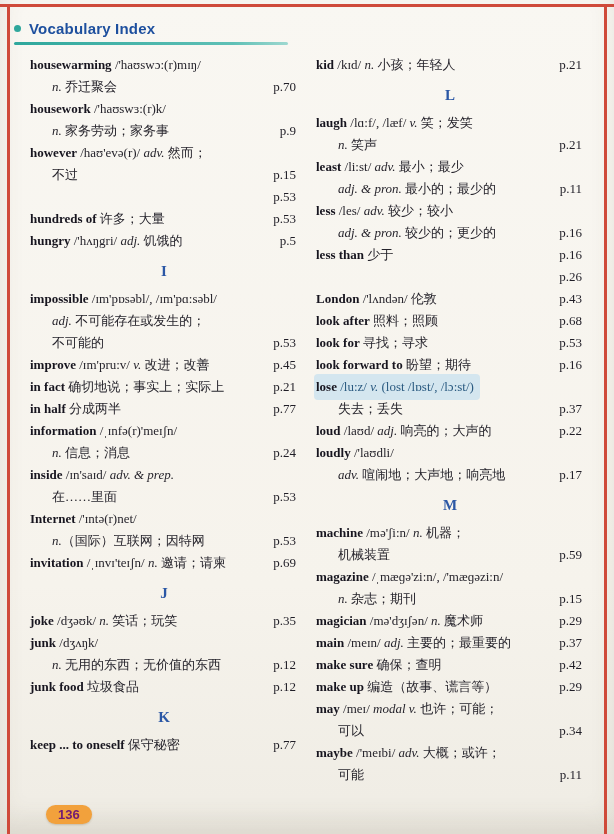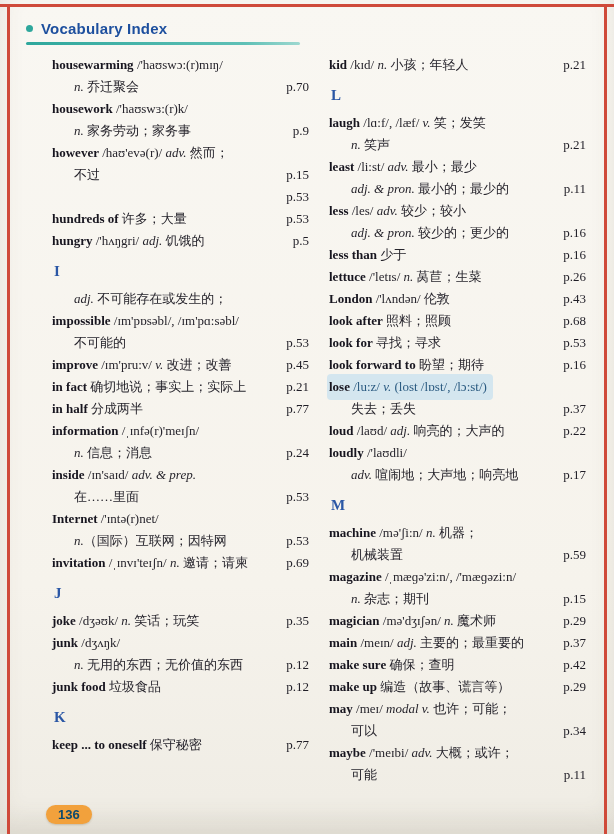--- a/index.html
+++ b/index.html
@@ -10,38 +10,38 @@
   }
   .page {
     position:relative; width:614px; height:834px; overflow:hidden;
     background:linear-gradient(180deg,#f9f7f2 0%, #f6f3ec 70%, #efece4 100%);
     box-shadow:inset 0 -14px 24px rgba(90,80,60,0.12);
   }
   .rule-top { position:absolute; top:4px; left:0; right:0; height:3px; background:#cf4a3a; }
   .rule-left { position:absolute; top:4px; bottom:0; left:7px; width:3px; background:#cf4a3a; }
   .rule-right { position:absolute; top:4px; bottom:0; right:7px; width:3px; background:#cf4a3a; }
 
-  .header { position:absolute; top:20px; left:26px; width:274px; }
+  .header { position:absolute; top:20px; left:14px; width:274px; }
   .header-row { display:flex; align-items:center; }
   .dot {
     width:7px; height:7px; border-radius:50%;
     background:#2ea79c; margin-right:8px; flex:0 0 auto;
   }
   .title {
     color:#1d4f9e; font-weight:bold; font-size:15px;
     font-family:"Liberation Sans", sans-serif; letter-spacing:0.2px;
   }
   .header-rule {
     margin-top:5px; height:3px; border-radius:2px;
     background:linear-gradient(90deg,#2ea79c 0%, #5fc0b6 80%, #9ed8d0 100%);
   }
 
   .columns {
-    position:absolute; top:54px; left:52px; right:28px;
-    display:flex; gap:20px;
+    position:absolute; top:54px; left:30px; right:28px;
+    display:flex; gap:20px;text-align:center;
   }
   .col { width:266px; }
 
   .line {
     display:flex; align-items:baseline;
     font-size:13px; line-height:22px; color:#26242c;
   }
   .line .txt { padding-right:4px; }
   .line .pg { margin-left:auto; font-weight:normal; white-space:nowrap; color:#1f1d26; }
   .line.ind { padding-left:22px; }
@@ -49,21 +49,21 @@
   .s-i { font-style:italic; }
   .txt.hl { background:#d4e6ef; box-shadow:0 0 0 2px #d4e6ef; color:#2a5a80; border-radius:2px; }
 
   .section-letter {
     font-weight:bold; color:#2b57a5; font-size:15px;
     line-height:22px; margin:8px 0 6px 2px;
   }
 
   .page-badge {
     position:absolute; left:46px; bottom:10px;
-    background:#f2a13c; color:#0c4a6e;
+    background:#f2a13c; color:#701a75;
     font-family:"Liberation Sans", sans-serif;
     font-weight:bold; font-size:13px;
     padding:2px 12px; border-radius:12px;
     box-shadow:0 1px 2px rgba(120,80,20,0.25);
   }
 </style>
 </head>
 <body>
 
 <div class="page">
@@ -120,25 +120,25 @@
           </div>
         </div>
         <div class="entry">
           <div class="line">
             <span class="txt"><span class="s-b">hungry</span><span class="s-n"> /'hʌŋgri/ </span><span class="s-i">adj.</span><span class="s-n"> 饥饿的</span></span>
             <span class="pg">p.5</span>
           </div>
         </div>
         <div class="section-letter">I</div>
         <div class="entry">
+          <div class="line">
+            <span class="txt"><span class="s-b">impossible</span><span class="s-n"> /ɪm'pɒsəbl/, /ɪm'pɑ:səbl/</span></span>
+          </div>
           <div class="line ind">
             <span class="txt"><span class="s-i">adj.</span><span class="s-n"> 不可能存在或发生的；</span></span>
-          </div>
-          <div class="line">
-            <span class="txt"><span class="s-b">impossible</span><span class="s-n"> /ɪm'pɒsəbl/, /ɪm'pɑ:səbl/</span></span>
           </div>
           <div class="line ind">
             <span class="txt"><span class="s-n">不可能的</span></span>
             <span class="pg">p.53</span>
           </div>
         </div>
         <div class="entry">
           <div class="line">
             <span class="txt"><span class="s-b">improve</span><span class="s-n"> /ɪm'pru:v/ </span><span class="s-i">v.</span><span class="s-n"> 改进；改善</span></span>
             <span class="pg">p.45</span>
@@ -255,21 +255,20 @@
           </div>
         </div>
         <div class="entry">
           <div class="line">
             <span class="txt"><span class="s-b">less than</span><span class="s-n"> 少于</span></span>
             <span class="pg">p.16</span>
           </div>
         </div>
         <div class="entry">
           <div class="line">
-            <span class="txt"><span class="s-b">lettuce</span><span class="s-n"> /'letɪs/ </span><span class="s-i">n.</span><span class="s-n"> 莴苣；生菜</span></span>
             <span class="pg">p.26</span>
           </div>
         </div>
         <div class="entry">
           <div class="line">
             <span class="txt"><span class="s-b">London</span><span class="s-n"> /'lʌndən/ 伦敦</span></span>
             <span class="pg">p.43</span>
           </div>
         </div>
         <div class="entry">

